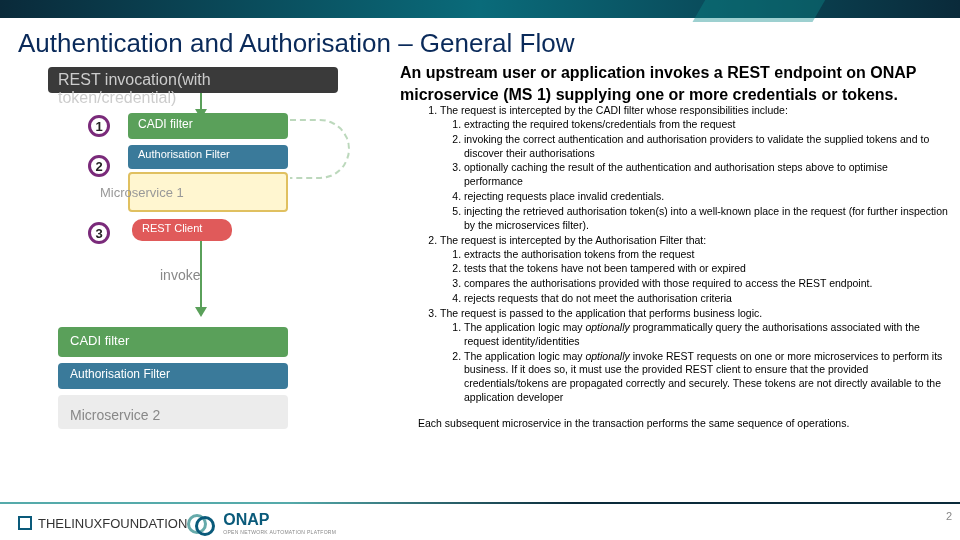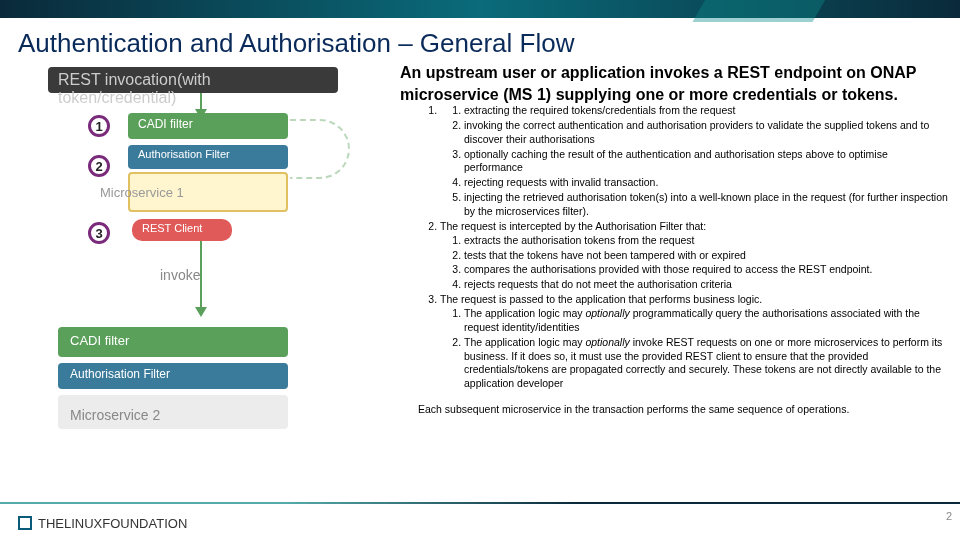--- a/index.html
+++ b/index.html
@@ -72,26 +72,26 @@
   <div class="arrow-down ad2"></div>
   <div class="arrowhead ah2"></div>
   <div class="dg-label invoke">invoke</div>
   <div class="dg-label cadi2">CADI filter</div>
   <div class="dg-label authf2">Authorisation Filter</div>
   <div class="dg-label ms2box">Microservice 2</div>
 </div>
 
 <div class="content">
   <ol>
-    <li>
+    <li><span>The request is intercepted by the CADI filter whose responsibilities include:</span>
       <ol>
         <li>extracting the required tokens/credentials from the request</li>
         <li>invoking the correct authentication and authorisation providers to validate the supplied tokens and to discover their authorisations</li>
         <li>optionally caching the result of the authentication and authorisation steps above to optimise performance</li>
-        <li>rejecting requests with invalid transaction.</li>
+        <li>rejecting requests place invalid credentials.</li>
         <li>injecting the retrieved authorisation token(s) into a well-known place in the request (for further inspection by the microservices filter).</li>
       </ol>
     </li>
     <li><span>The request is intercepted by the Authorisation Filter that:</span>
       <ol>
         <li>extracts the authorisation tokens from the request</li>
         <li>tests that the tokens have not been tampered with or expired</li>
         <li>compares the authorisations provided with those required to access the REST endpoint.</li>
         <li>rejects requests that do not meet the authorisation criteria</li>
       </ol>
@@ -105,14 +105,21 @@
   </ol>
   <div class="closing">Each subsequent microservice in the transaction performs the same sequence of operations.</div>
 </div>
 
 <div class="divider"></div>
 <div class="footer">
   <div class="lf">
     <span class="lf-box"></span>
     <span>THELINUXFOUNDATION</span>
   </div>
+  <div class="onap">
+    <div class="onap-logo"></div>
+    <div>
+      <div style="font-size:16px;font-weight:700;color:#0a5a7a">ONAP</div>
+      <div style="font-size:5px;color:#888;letter-spacing:.3px">OPEN NETWORK AUTOMATION PLATFORM</div>
+    </div>
+  </div>
 </div>
 <div class="pagenum">2</div>
 
 </body></html>

